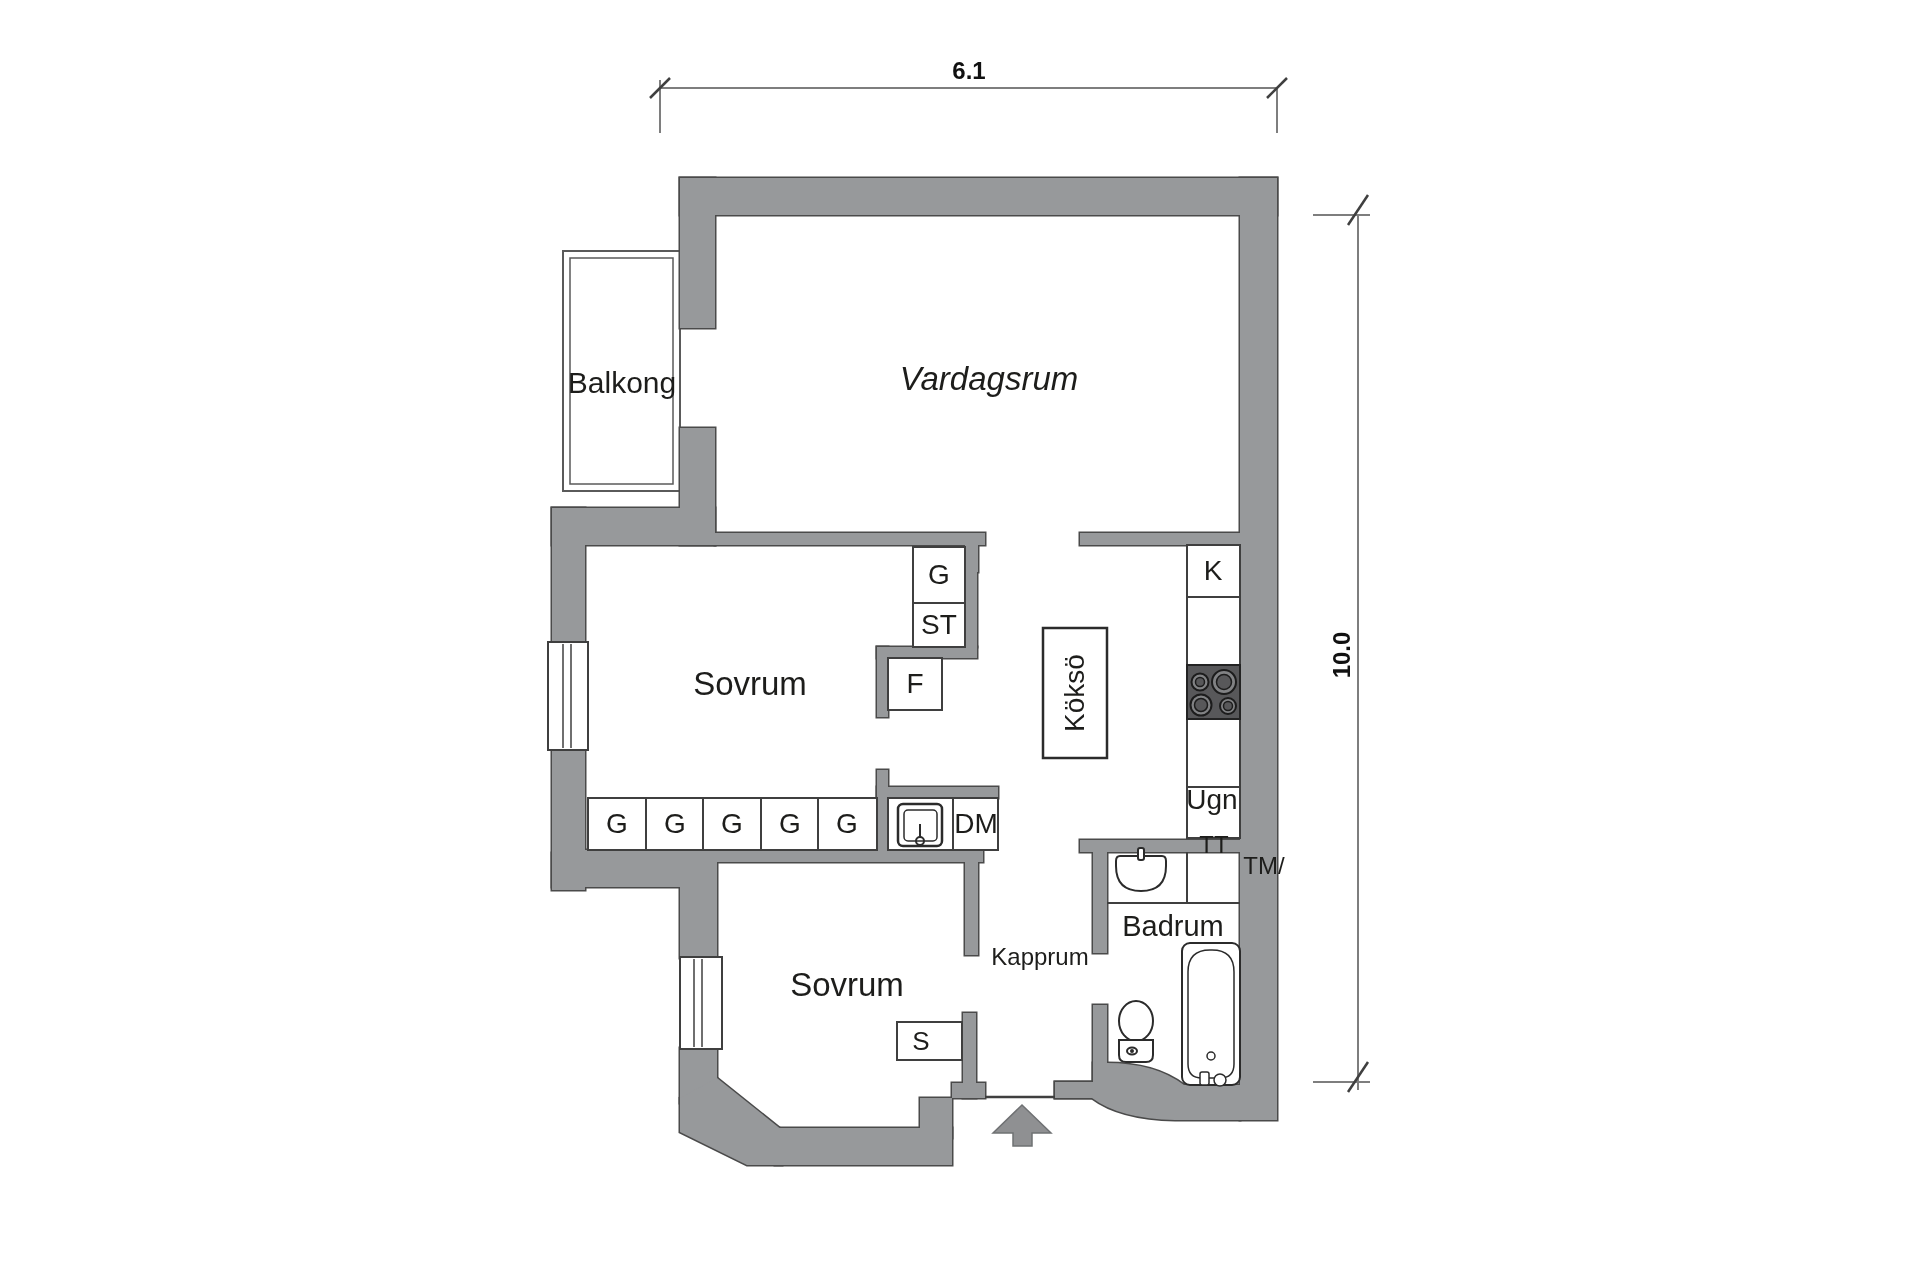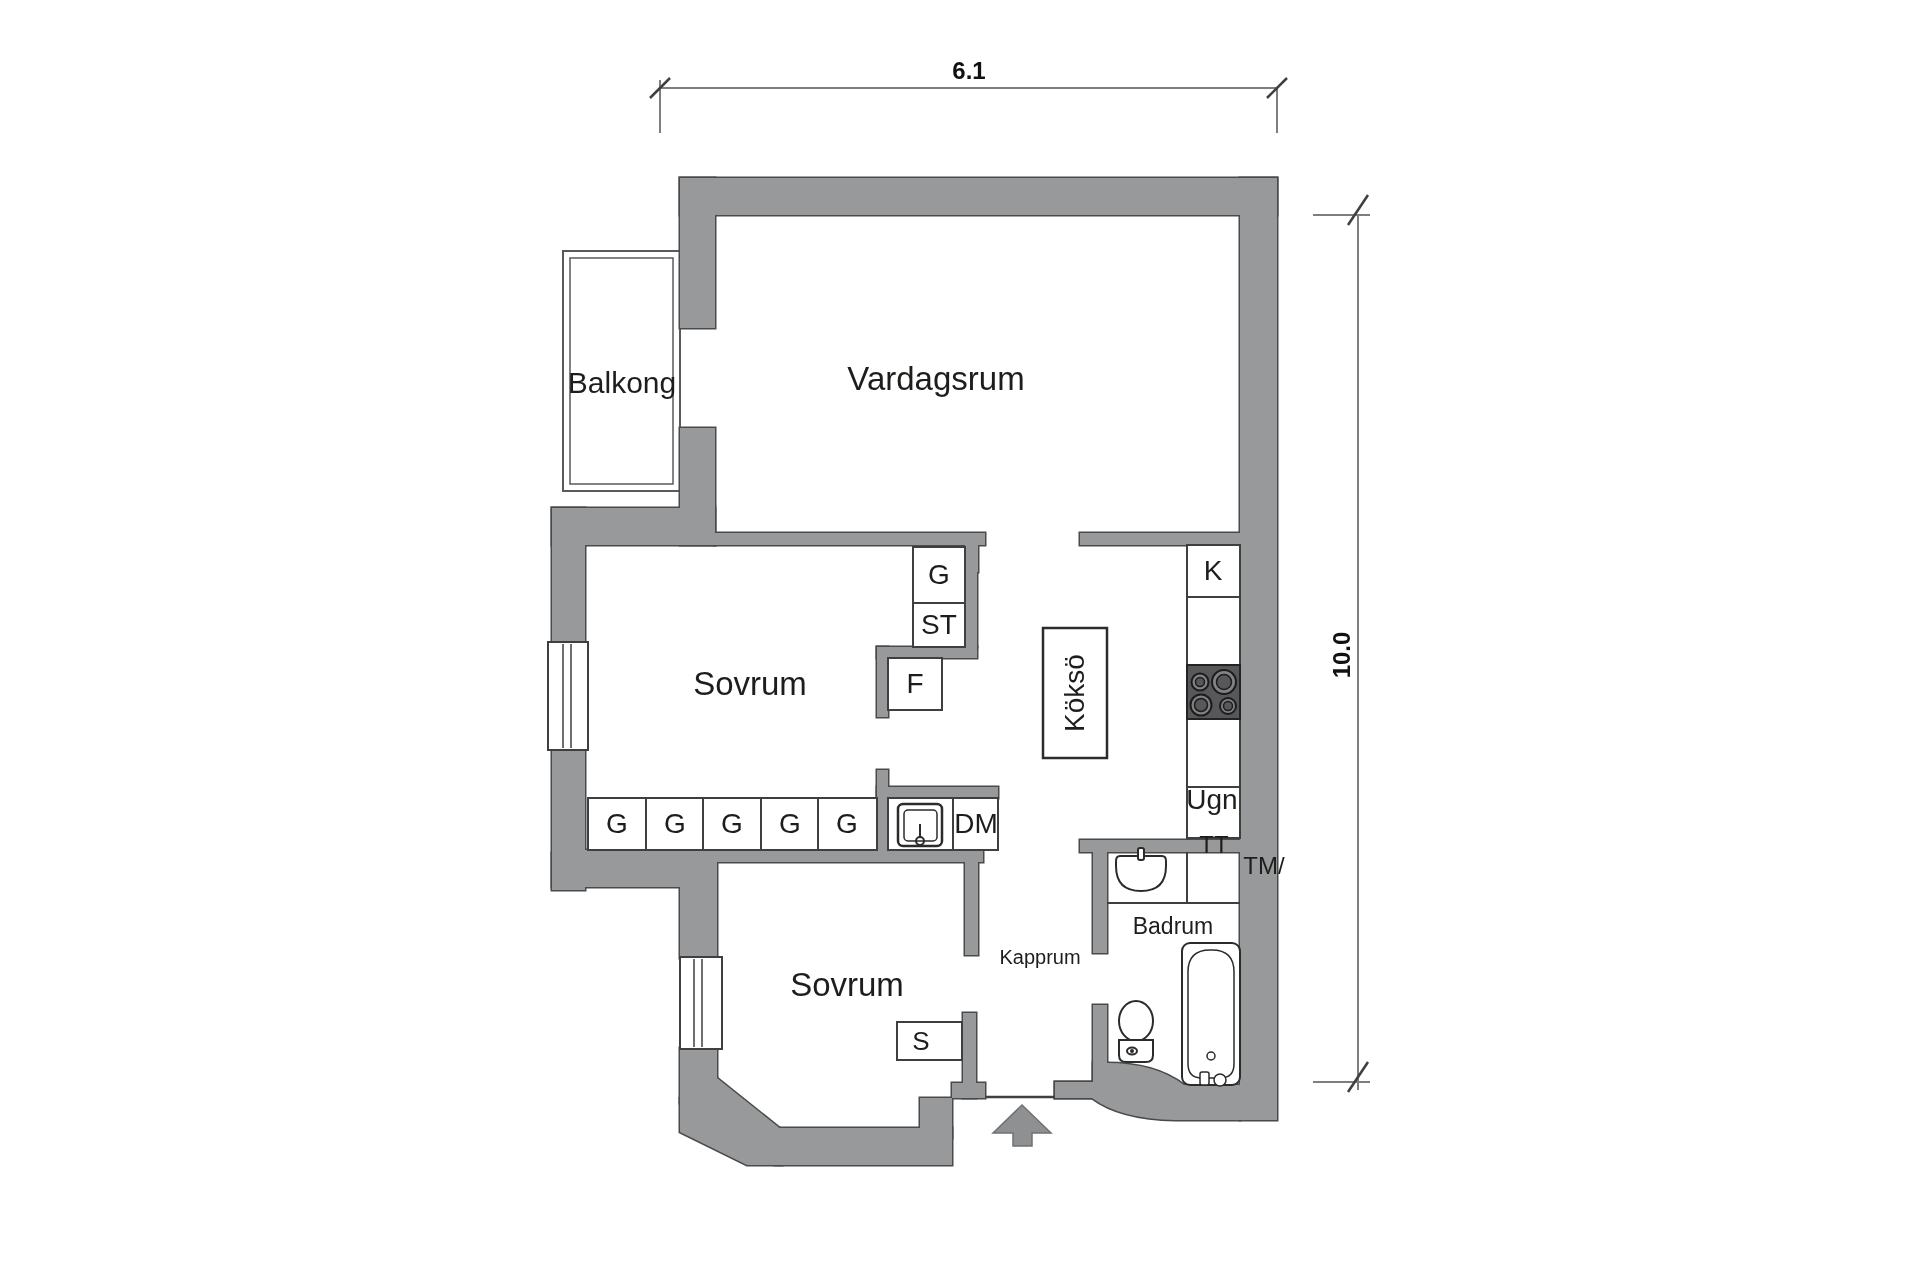--- a/index.html
+++ b/index.html
@@ -3,22 +3,22 @@
 <meta charset="utf-8">
 <style>
   html,body{margin:0;padding:0;background:#ffffff;}
   .stage{position:relative;width:1920px;height:1280px;background:#ffffff;overflow:hidden;
          font-family:"Liberation Sans", sans-serif;color:#1d1d1b;}
   .stage svg{position:absolute;left:0;top:0;}
   .lbl{position:absolute;transform:translate(-50%,-50%);white-space:nowrap;
        font-family:"Liberation Sans", sans-serif;color:#1d1d1b;line-height:1;}
   .lbl.rot{transform:translate(-50%,-50%) rotate(-90deg);}
   .dim{font-weight:bold;font-size:24px;color:#111;}
-  .fs33{font-size:33px;} .fs30{font-size:30px;} .fs29{font-size:23px;}
-  .fs28{font-size:28px;} .fs27{font-size:20px;} .fs26{font-size:26px;} .fs24{font-size:24px;}
+  .fs33{font-size:33px;} .fs30{font-size:30px;} .fs29{font-size:29px;}
+  .fs28{font-size:28px;} .fs27{font-size:24px;} .fs26{font-size:26px;} .fs24{font-size:24px;}
   .disclaimer{position:absolute;left:550px;top:1198px;font-size:22px;color:#2f2f2f;
               transform:none;}
 </style>
 </head>
 <body>
 
 <div class="stage">
 
   <svg width="1920" height="1280" viewBox="0 0 1920 1280">
 
@@ -185,21 +185,21 @@
     <g stroke="#7e7e7e" stroke-width="2" fill="none">
       <line x1="1358" y1="215" x2="1358" y2="1090"></line>
       <line x1="1313" y1="215" x2="1370" y2="215"></line>
       <line x1="1313" y1="1082" x2="1370" y2="1082"></line>
       <line x1="1348" y1="225" x2="1368" y2="195" stroke="#3f3f3f" stroke-width="2.5"></line>
       <line x1="1348" y1="1092" x2="1368" y2="1062" stroke="#3f3f3f" stroke-width="2.5"></line>
     </g>
   </svg>
 
   <div class="lbl fs30" style="left:622px;top:383px;">Balkong</div>
-  <div class="lbl fs33" style="left:936px;top:378px;">Vardagsrum</div>
+  <div class="lbl fs33" style="left:989px;top:378px;font-style:italic;">Vardagsrum</div>
   <div class="lbl fs33" style="left:750px;top:683px;">Sovrum</div>
   <div class="lbl fs33" style="left:847px;top:984px;">Sovrum</div>
   <div class="lbl fs27" style="left:1040px;top:957px;">Kapprum</div>
   <div class="lbl fs29" style="left:1173px;top:926px;">Badrum</div>
 
   <div class="lbl rot fs28" style="left:1075px;top:693px;">Köksö</div>
   <div class="lbl fs28" style="left:1213px;top:571px;">K</div>
   <div class="lbl fs28" style="left:1212px;top:800px;">Ugn</div>
 
   <div class="lbl fs28" style="left:939px;top:575px;">G</div>

